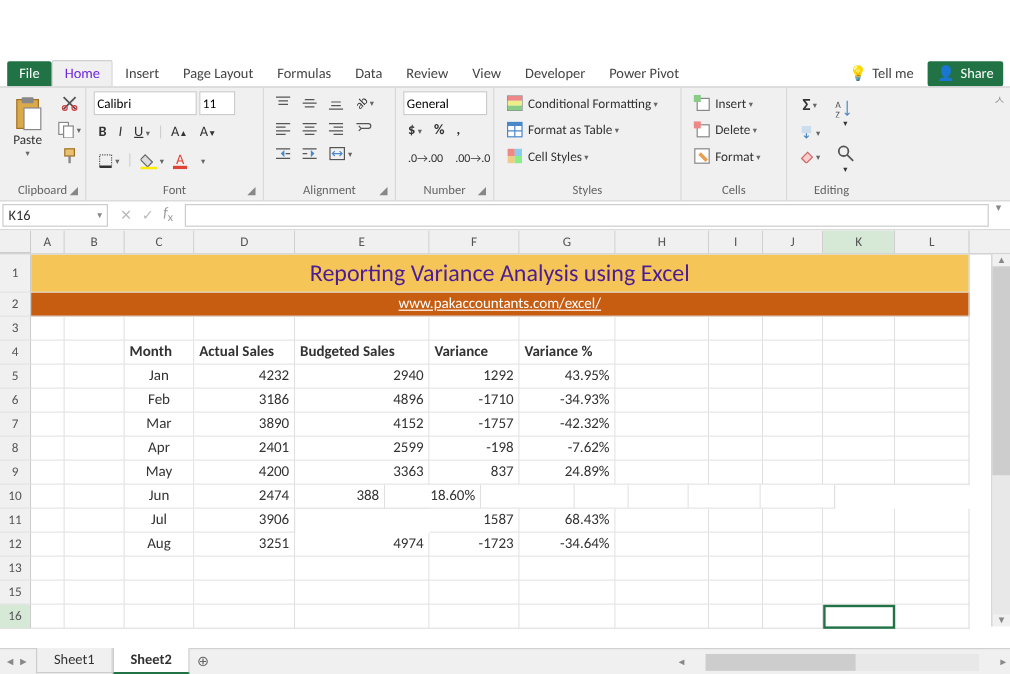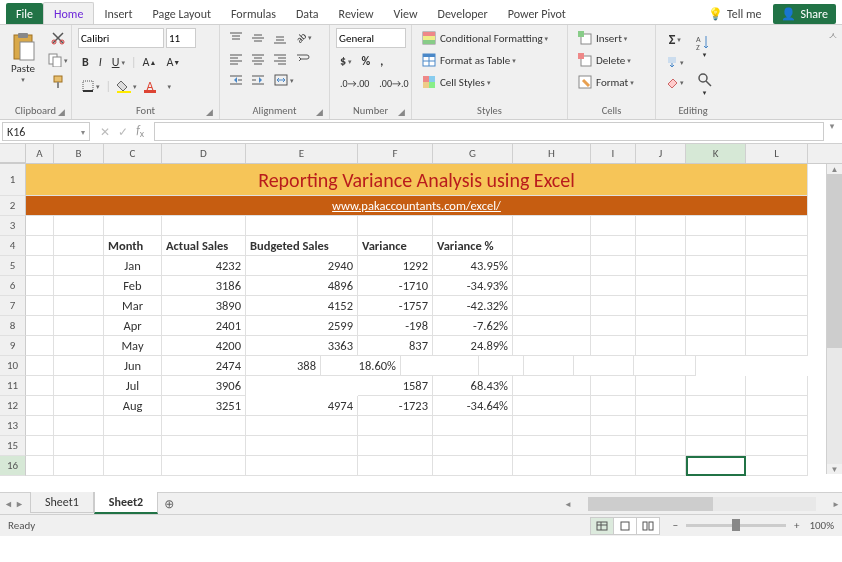--- a/index.html
+++ b/index.html
@@ -1,19 +1,19 @@
 <!DOCTYPE html>
 <html><head>
 <meta charset="utf-8">
 <style>
 * { box-sizing: border-box; margin: 0; padding: 0; font-family: "Segoe UI", Calibri, Arial, sans-serif; }
 body { width: 842px; height: 562px; background: #fff; overflow: hidden; font-size: 12px; color: #333; }
 
 
-.tabbar { height: 24px; background: #fff; display: flex; align-items: flex-end; padding-left: 6px; }
+.tabbar { height: 24px; background: #fff; display: flex; align-items: flex-end; padding-left: 6px; margin-top: 48px; }
 .tabbar .tab { padding: 4px 10px 3px; font-size: 12px; color: #444; cursor: pointer; border-top-left-radius: 2px; border-top-right-radius: 2px; }
 .tabbar .tab.file { background: #217346; color: #fff; }
 .tabbar .tab.active { background: #f0f0f0; color: #6d28d9; border: 1px solid #d0d0d0; border-bottom: none; }
 .tabbar .spacer { flex: 1; }
 .tabbar .right { display: flex; align-items: center; gap: 4px; padding-right: 6px; }
 .tabbar .right .btn { display: flex; align-items: center; gap: 4px; padding: 3px 8px; font-size: 12px; color: #444; }
 .tabbar .right .share { background: #217346; color: #fff; border-radius: 2px; }
 
 
 .ribbon { height: 96px; background: #f0f0f0; border-top: 1px solid #d0d0d0; border-bottom: 1px solid #d0d0d0; display: flex; position: relative; }
@@ -42,21 +42,21 @@
 .rowhead { width: 26px; min-width:26px; background: #f0f0f0; border-right: 1px solid #ccc; display:flex; align-items:center; justify-content:center; font-size:11px; color:#555; border-bottom: 1px solid #e0e0e0; }
 .ch { border-right: 1px solid #d0d0d0; display:flex; align-items:center; justify-content:center; font-size:11px; color:#555; background:#f0f0f0; }
 .ch.selcol { background: #d6e8d6; }
 .gridbody { display:flex; flex-direction: column; }
 .gr { display:flex; height: 20px; }
 .cell { border-right: 1px solid #e0e0e0; border-bottom: 1px solid #e0e0e0; display:flex; align-items:center; padding: 0 4px; font-size: 12.5px; background:#fff; overflow:hidden; white-space: nowrap;}
 .cell.center { justify-content: center; }
 .cell.right { justify-content: flex-end; }
 .cell.bold { font-weight: 700; }
 .cell.selected { outline: 2px solid #217346; outline-offset: -2px; background:#fff; z-index:2; }
-.titlecell { background: #f6c558; font-size: 20px; justify-content: center; font-family: Calibri, sans-serif; color:#b91c1c; }
+.titlecell { background: #f6c558; font-size: 20px; justify-content: center; font-family: Calibri, sans-serif; color:#4c1d95; }
 .linkcell { background: #c65d11; color: #fff; justify-content:center; text-decoration: underline; font-size: 12.5px; }
 .vscroll { position:absolute; right:0; top:20px; bottom:18px; width:16px; background:#f0f0f0; border-left:1px solid #d0d0d0; display:flex; flex-direction:column; align-items:center; }
 .sheet-tabs { height: 22px; display:flex; align-items:center; background:#f0f0f0; border-top:1px solid #d0d0d0; padding-left: 30px; gap:0; position: relative;}
 .sheet-tabs .navbtn { position:absolute; left:4px; display:flex; gap:2px; color:#888; font-size:9px; }
 .sheet-tab { padding: 3px 14px; font-size: 12px; background:#f0f0f0; border:1px solid #ccc; border-top: none; position:relative; top:-1px; cursor:pointer;}
 .sheet-tab.active { background:#fff; border-bottom:2px solid #217346; font-weight:600; }
 .addsheet { width:22px; height:22px; display:flex; align-items:center; justify-content:center; color:#666; }
 .scrolltrack { flex:1; height:14px; background:#e8e8e8; margin: 0 14px; position:relative; }
 .scrollthumb { position:absolute; height:100%; background:#cdcdcd; }
 

